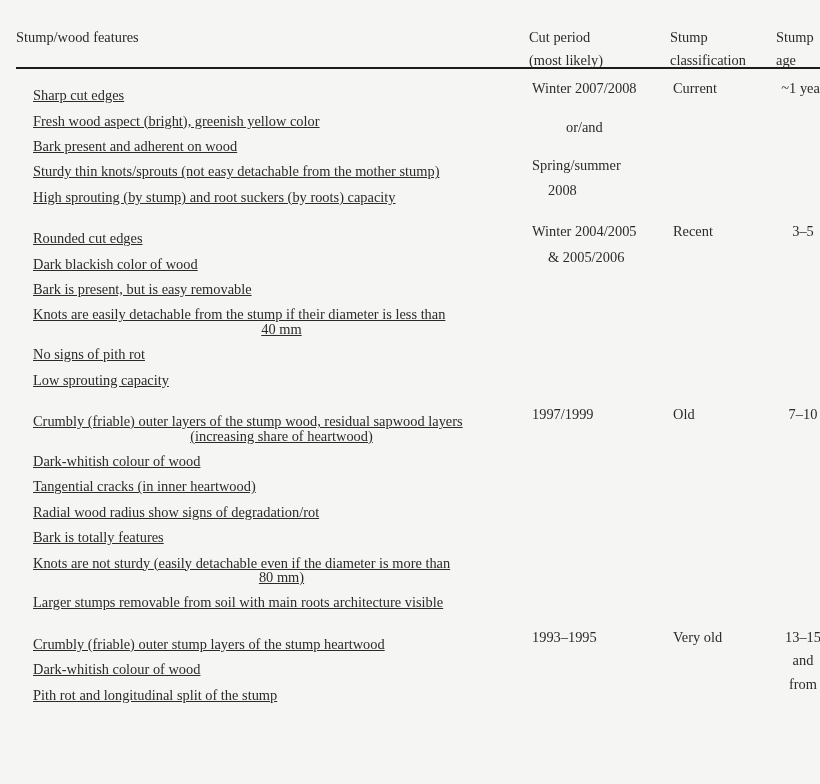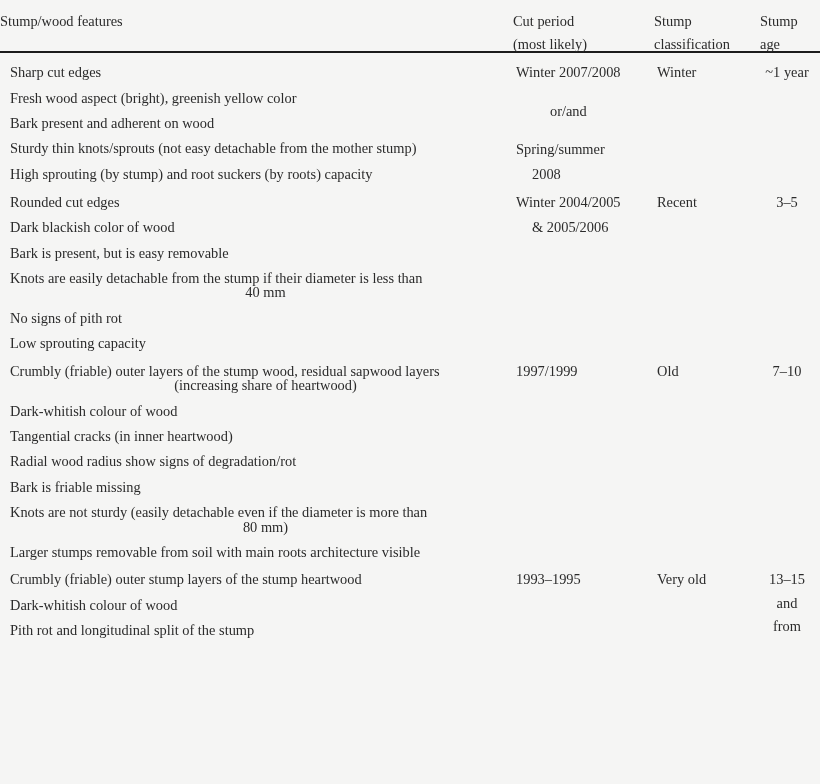--- a/index.html
+++ b/index.html
@@ -14,21 +14,21 @@
     overflow: hidden;
     font-family: "Liberation Serif", "DejaVu Serif", serif;
     color: #2b2b2b;
   }
 
   .table-wrap {
     position: relative;
     width: 668px;
     height: 784px;
     box-sizing: border-box;
-    padding: 0;
+    padding: 16px;
   }
 
   table.stump-table {
     width: 820px;
     border-collapse: collapse;
     table-layout: fixed;
     font-size: 14.4px;
     line-height: 1.0;
   }
 
@@ -74,22 +74,23 @@
     padding: 0;
     border: none;
   }
 
   
   .group td { padding-top: 13px; }
   .group.first td { padding-top: 12px; }
 
   ul.feature-list {
     list-style: none;
-    margin: 0;
+    margin: 7px;
     padding: 0 10px 0 10px;
+    text-decoration: underline;
   }
   ul.feature-list li {
     margin: 0 0 0 0;
     padding: 0 0 11px 0;
     text-indent: 0;
   }
   ul.feature-list li:last-child { padding-bottom: 0; }
   ul.feature-list li .cont {
     display: block;
     padding-left: 18px;
@@ -173,21 +174,21 @@
             <li><span>High sprouting (by stump) and root suckers (by roots) capacity</span></li>
           </ul>
         </td>
         <td class="cut-cell">
           <span class="line gap-lg">Winter 2007/2008</span>
           <span class="line mid gap-lg">or/and</span>
           <span class="line">Spring/summer</span>
           <span class="line indent">2008</span>
         </td>
         <td class="class-cell">
-          <span class="line">Winter</span>
+          <span class="line">Current</span>
         </td>
         <td class="age-cell">
           <span class="line">~1 year</span>
         </td>
       </tr>
 
       <tr class="group">
         <td>
           <ul class="feature-list">
             <li><span>Rounded cut edges</span></li>
@@ -216,21 +217,21 @@
       <tr class="group">
         <td>
           <ul class="feature-list">
             <li>
               <span>Crumbly (friable) outer layers of the stump wood, residual sapwood layers</span>
               <span class="cont">(increasing share of heartwood)</span>
             </li>
             <li><span>Dark-whitish colour of wood</span></li>
             <li><span>Tangential cracks (in inner heartwood)</span></li>
             <li><span>Radial wood radius show signs of degradation/rot</span></li>
-            <li><span>Bark is friable missing</span></li>
+            <li><span>Bark is totally features</span></li>
             <li>
               <span>Knots are not sturdy (easily detachable even if the diameter is more than</span>
               <span class="cont">80 mm)</span>
             </li>
             <li><span>Larger stumps removable from soil with main roots architecture visible</span></li>
           </ul>
         </td>
         <td class="cut-cell">
           <span class="line">1997/1999</span>
         </td>

